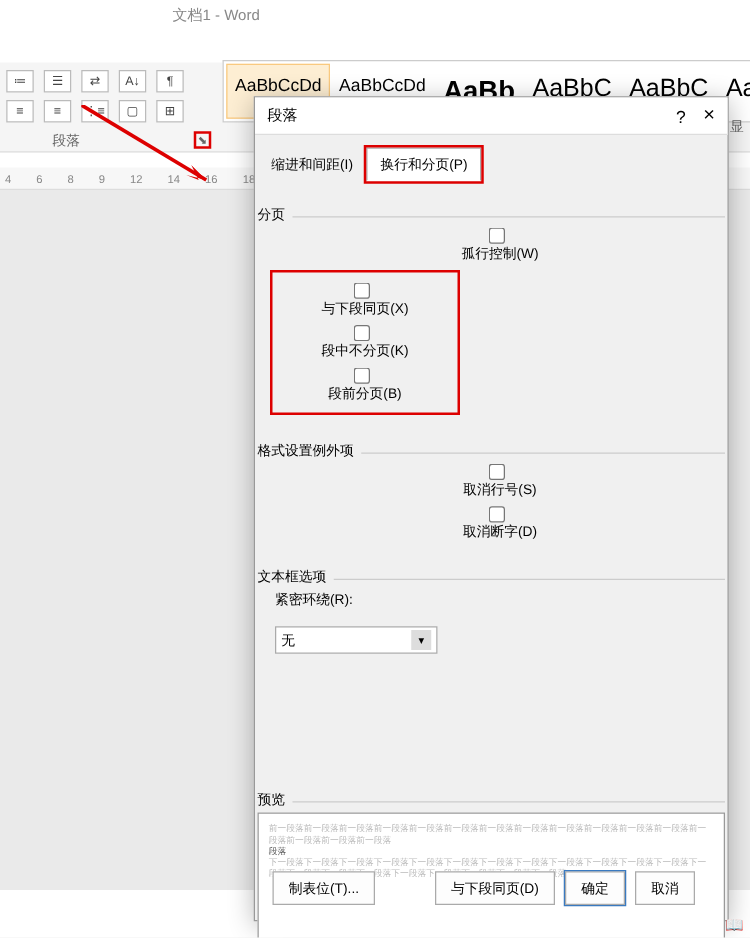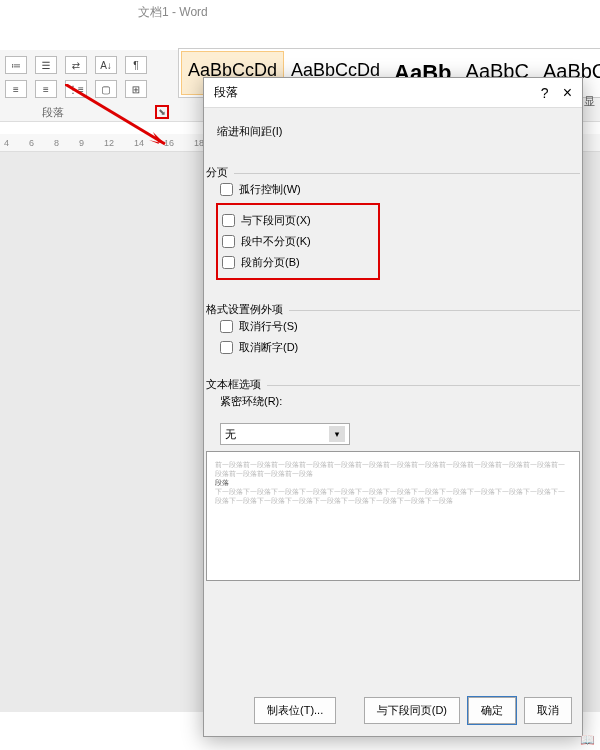--- a/index.html
+++ b/index.html
@@ -8,21 +8,21 @@
     .app-title { position: absolute; top: 4px; left: 138px; font-size: 12px; color: #888; }
     
     .ribbon { position: absolute; top: 50px; left: 0; width: 600px; height: 72px; background: #f5f5f5; border-bottom: 1px solid #ddd; }
     .ribbon-icons { position: absolute; top: 6px; left: 5px; display: flex; gap: 8px; }
     .ribbon-icon { width: 22px; height: 18px; border: 1px solid #bbb; background: #fff; display: flex; align-items: center; justify-content: center; font-size: 10px; color: #444; }
     .ribbon-icons2 { position: absolute; top: 30px; left: 5px; display: flex; gap: 8px; }
     .ribbon-label { position: absolute; top: 55px; left: 42px; font-size: 11px; color: #666; }
     .dialog-launcher { position: absolute; top: 55px; left: 155px; width: 14px; height: 14px; border: 2px solid #d00; font-size: 9px; display: flex; align-items: center; justify-content: center; color: #666; }
     
     .styles-gallery { position: absolute; top: 48px; left: 178px; display: flex; border: 1px solid #ccc; background: #fff; padding: 2px; }
-    .style-item { padding: 8px 6px; font-size: 18px; border: 1px solid transparent; }
+    .style-item { padding: 8px 6px; font-size: 14px; border: 1px solid transparent; }
     .style-item.sel { border: 1px solid #f9c97f; background: #fdeed3; }
     .style-large { font-size: 22px; font-weight: bold; }
     .style-med { font-size: 20px; }
     
     .ruler { position: absolute; top: 134px; left: 0; width: 600px; height: 18px; background: #f7f7f7; border-bottom: 1px solid #ddd; font-size: 9px; color: #888; display: flex; align-items: center; padding-left: 4px; gap: 20px; }
     
     .doc-bg { position: absolute; top: 152px; left: 0; width: 600px; height: 560px; background: #eaeaea; }
     
     .arrow { position: absolute; top: 84px; left: 65px; width: 110px; height: 70px; pointer-events: none; }
     
@@ -33,32 +33,32 @@
     .dlg-close { font-size: 16px; cursor: pointer; }
     
     .dlg-body { padding: 10px 2px; }
     .tabs { display: flex; margin-bottom: 10px; }
     .tab { padding: 5px 10px; font-size: 11px; border: 1px solid transparent; cursor: pointer; }
     .tab.active { background: #fff; border: 1px solid #aaa; border-bottom: 1px solid #fff; }
     .tab.hl { outline: 2px solid #d00; }
     .group-line { border-bottom: 1px solid #ccc; margin-bottom: 8px; position: relative; }
     .group-line span { background: #f0f0f0; padding-right: 6px; position: relative; top: 7px; font-size: 11px; }
     
-    .check-row { display: flex; align-items: center; margin: 6px 0 6px 14px; font-size: 11px; }
+    .check-row { display: flex; align-items: center; margin: 6px 0 6px 14px; font-size: 11px; flex-direction: column; }
     .check-row input { margin-right: 6px; }
-    .check-group-hl { border: 2px solid #d00; padding: 2px 4px; margin-left: 10px; width: 164px; }
+    .check-group-hl { border: 2px solid #d00; padding: 2px 4px; margin-left: 10px; width: 152px; }
     
     .select-row { margin: 4px 0 4px 14px; }
     .select-box { width: 130px; height: 22px; background: #fff; border: 1px solid #aaa; font-size: 11px; padding: 2px 4px; display: flex; align-items: center; justify-content: space-between; }
     .sel-arrow { background: #ddd; width: 16px; height: 16px; display: flex; align-items: center; justify-content: center; font-size: 9px; }
     
     .preview-box { border: 1px solid #999; background: #fff; height: 130px; margin-top: 6px; padding: 8px; font-size: 7px; color: #bbb; line-height: 1.3; overflow: hidden; }
     .preview-box .dark { color: #555; }
     
-    .dlg-buttons { position: absolute; bottom: 12px; left: 14px; right: 10px; display: flex; gap: 8px; margin-left: 36px; }
+    .dlg-buttons { position: absolute; bottom: 12px; left: 14px; right: 26px; display: flex; gap: 8px; }
     .dlg-btn { padding: 5px 12px; font-size: 11px; background: #fdfdfd; border: 1px solid #aaa; cursor: pointer; }
     .dlg-btn.primary { outline: 1px solid #3a7ac0; }
     .spacer { flex: 1; }
     
     .status-icon { position: absolute; bottom: 3px; right: 5px; font-size: 12px; color: #888; }
   </style>
 </head>
 <body>
 
 <div class="app-title">文档1 - Word</div>
@@ -114,20 +114,21 @@
 <div class="dialog">
   <div class="dlg-titlebar">
     <div class="dlg-title">段落</div>
     <div class="dlg-help">?</div>
     <div class="dlg-close">×</div>
   </div>
   <div class="dlg-body">
 
     <div class="tabs">
       <div class="tab">缩进和间距(I)</div>
+      <div class="tab active hl">换行和分页(P)</div>
     </div>
 
     <div class="group-line"><span>分页</span></div>
     <div class="check-row">
         <input type="checkbox" style="">
         <span>孤行控制(W)</span>
       </div>
     <div class="check-group-hl">
       <div class="check-row" style="margin-left:0">
           <input type="checkbox" style="">
@@ -155,20 +156,21 @@
 
     <div class="group-line" style="margin-top:12px"><span>文本框选项</span></div>
     <div class="select-row">
       <div style="font-size:11px;margin-bottom:14px">紧密环绕(R):</div>
       <div class="select-box">
         <span>无</span>
         <span class="sel-arrow">▾</span>
       </div>
     </div>
 
+    <div class="group-line" style="margin-top:100px"><span>预览</span></div>
     <div class="preview-box">
       <div>前一段落前一段落前一段落前一段落前一段落前一段落前一段落前一段落前一段落前一段落前一段落前一段落前一段落前一段落前一段落前一段落</div>
       <div class="dark">段落</div>
       <div>下一段落下一段落下一段落下一段落下一段落下一段落下一段落下一段落下一段落下一段落下一段落下一段落下一段落下一段落下一段落下一段落下一段落下一段落下一段落下一段落下一段落</div>
     </div>
 
   </div>
   <div class="dlg-buttons">
     <button class="dlg-btn">制表位(T)...</button>
     <div class="spacer"></div>

